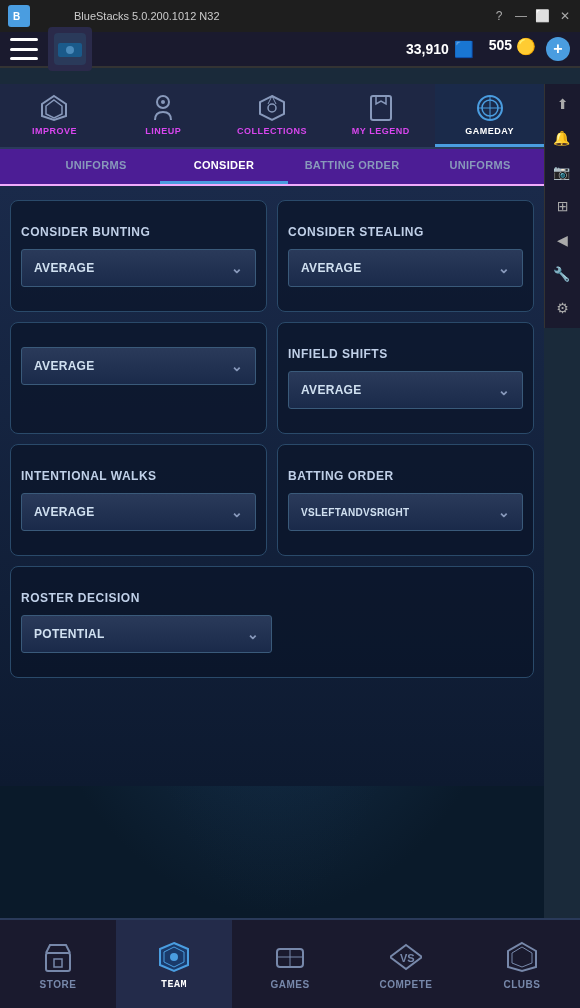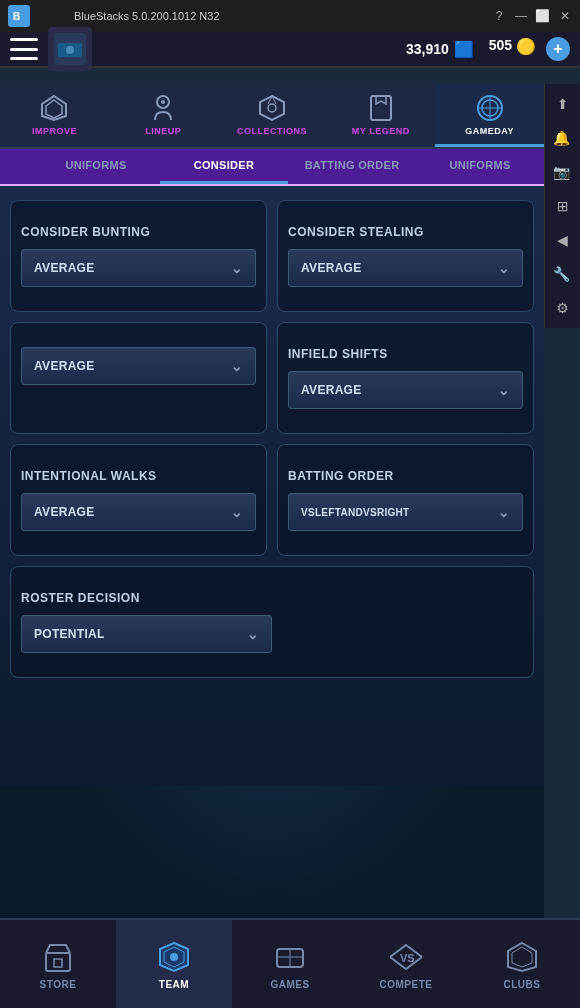--- a/index.html
+++ b/index.html
@@ -289,20 +289,21 @@
       align-items: center;
       justify-content: center;
       cursor: pointer;
       gap: 4px;
       color: #7788aa;
       text-align: center;
     }
     .bottom-nav-item.active {
       background: #232b4a;
       color: white;
+      font-family: Liberation Mono, monospace;
     }
     .bottom-nav-icon {
       width: 36px;
       height: 36px;
       display: flex;align-items:center;justify-content:center;
     }
     .bottom-nav-label {
       font-size: 10px;
       font-weight: bold;
       letter-spacing: 0.5px;

